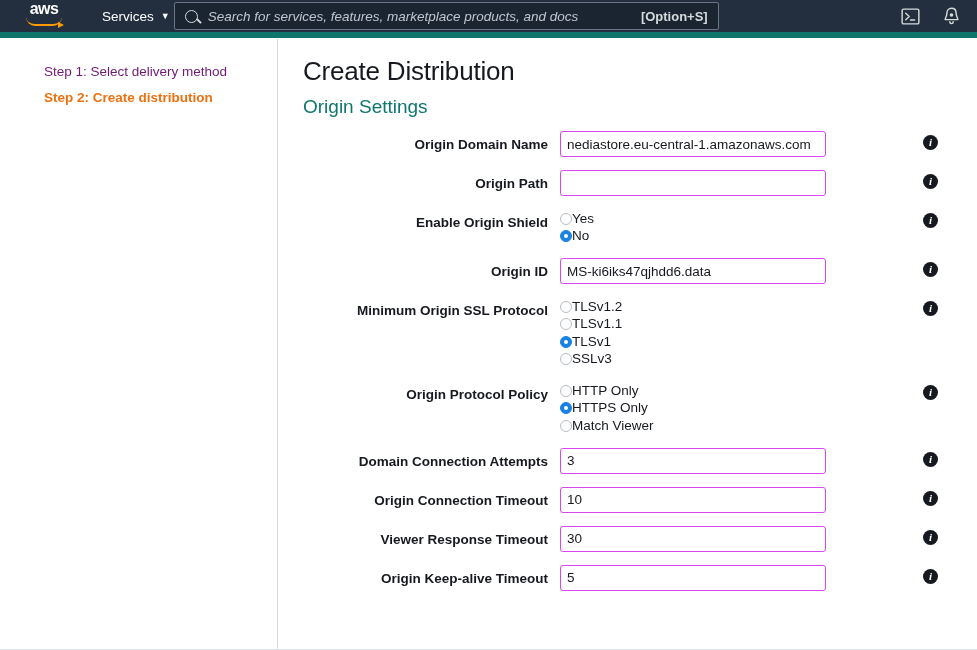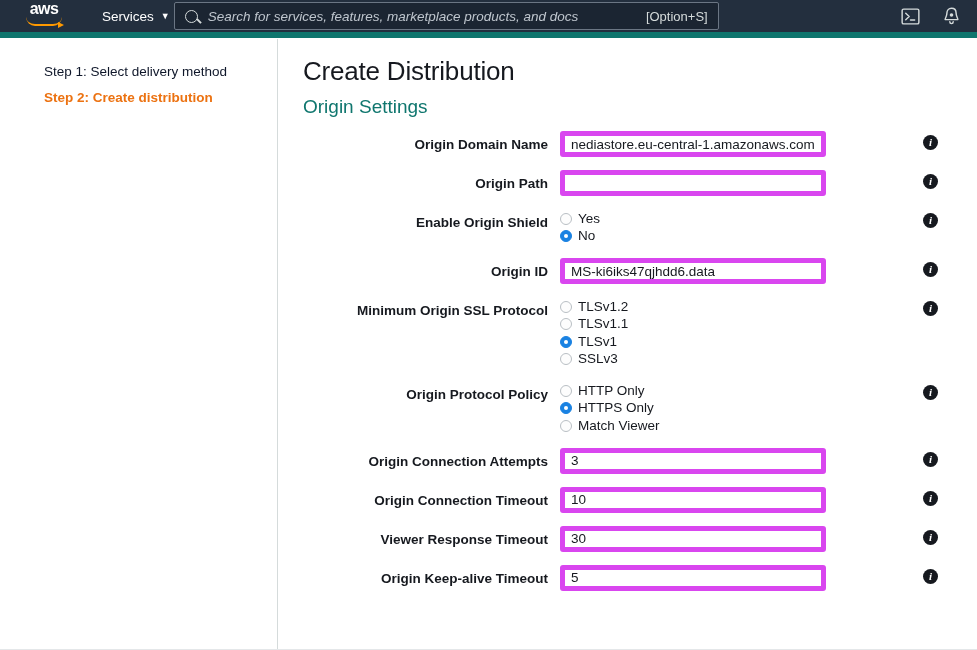--- a/index.html
+++ b/index.html
@@ -114,20 +114,21 @@
     font-style: italic;
     font-size: 13.5px;
     font-family: "Liberation Sans", sans-serif;
   }
   #search-input::placeholder { color: #bfc6ce; font-style: italic; opacity: 1; }
   #search-shortcut {
     color: #d5dbdb;
     font-size: 13px;
     margin-left: 8px;
     white-space: nowrap;
+    font-weight: bold;
   }
 
   #nav-right {
     margin-left: auto;
     margin-right: 16px;
     display: flex;
     align-items: center;
     gap: 22px;
   }
   .nav-icon { cursor: pointer; display: block; }
@@ -143,21 +144,21 @@
     padding-top: 20px;
   }
   .step-item {
     display: block;
     padding: 2px 0 2px 44px;
     font-size: 13.5px;
     line-height: 22px;
     text-decoration: none;
     cursor: pointer;
   }
-  .step-item.done { color: #0f172a; font-weight: 400; }
+  .step-item.done { color: #701a75; font-weight: 400; }
   .step-item.current { color: #ec7211; font-weight: 700; }
 
   
   #main {
     position: absolute;
     top: 39px; left: 279px;
     width: 698px;
     height: 611px;
     background: #ffffff;
     overflow: hidden;
@@ -200,35 +201,34 @@
   }
   .form-row .info-cell {
     margin-left: 97px;
     padding-top: 4px;
     flex: none;
   }
 
   input.txt {
     width: 266px;
     height: 26px;
-    border: 5px solid #d946ef;
+    border: 1px solid #d946ef;
     border-radius: 3px;
     background: #fff;
     font-size: 13.5px;
     font-family: "Liberation Sans", sans-serif;
     color: #16191f;
     padding: 0 6px;
     outline: none;
   }
 
   .radio-group { padding-top: 1px; }
   .radio-opt {
     display: flex;
     align-items: center;
-    gap: 6px;
     height: 17.5px;
     cursor: pointer;
   }
   .rdo {
     width: 12px; height: 12px;
     border-radius: 50%;
     border: 1px solid #b9bfc4;
     background: #fdfdfd;
     flex: none;
     position: relative;
@@ -402,21 +402,21 @@
               <span class="rdo"></span>
               <span class="rlabel">Match Viewer</span>
             </div>
           </div>
         </div>
         <div class="info-cell">
           <span class="info-icon">i</span>
         </div>
       </div>
       <div class="form-row">
-        <div class="lbl">Origin Connection Attempts</div>
+        <div class="lbl">Domain Connection Attempts</div>
         <div class="ctl"><input type="text" class="txt" value="3" style=""></div>
         <div class="info-cell">
           <span class="info-icon">i</span>
         </div>
       </div>
       <div class="form-row">
         <div class="lbl">Origin Connection Timeout</div>
         <div class="ctl"><input type="text" class="txt" value="10" style=""></div>
         <div class="info-cell">
           <span class="info-icon">i</span>

